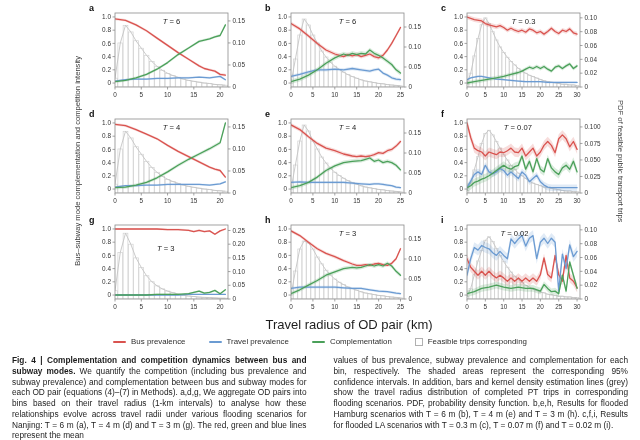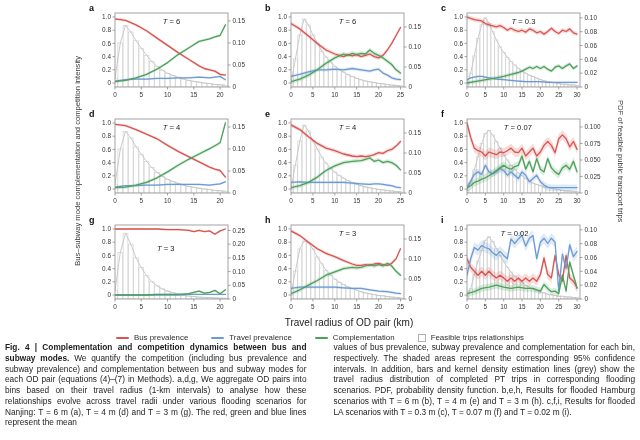--- a/index.html
+++ b/index.html
@@ -4,26 +4,26 @@
 <style>
   html,body{margin:0;padding:0;background:#fff;}
   body{width:640px;height:440px;overflow:hidden;font-family:"Liberation Sans",sans-serif;color:#222;}
   .fig{position:relative;width:640px;height:440px;}
   .chart-zone{display:flex;margin-left:70px;margin-top:2px;}
   .ylabel{width:15px;display:flex;align-items:center;justify-content:center;font-size:7.6px;color:#3c3c3c;}
   .ylabel .vtxt-up{writing-mode:vertical-rl;transform:rotate(180deg);white-space:nowrap;}
   .ylabel .vtxt-dn{writing-mode:vertical-rl;white-space:nowrap;}
   #panel-grid{display:grid;grid-template-columns:repeat(3,176px);grid-auto-rows:106px;}
   .panel{position:relative;}
-  .xlabel{margin-left:70px;width:558px;text-align:center;font-size:10px;color:#1d1d1d;margin-top:-3px;}
+  .xlabel{margin-left:70px;width:558px;text-align:center;font-size:13px;color:#1d1d1d;margin-top:-3px;}
   #legend{display:flex;justify-content:center;gap:23px;margin-top:5px;font-size:7.9px;color:#2e2e2e;align-items:center;}
   .legend-item{display:flex;align-items:center;}
   .swatch-line{display:inline-block;width:13px;height:2px;margin-right:5px;border-radius:1px;}
   .swatch-box{display:inline-block;width:6px;height:6px;border:1px solid #b0b0b0;margin-right:5px;background:#fff;}
-  .caption{display:flex;gap:27px;padding:0 5px;font-size:8.3px;line-height:1.3;color:#1c1c1c;text-align:justify;}
+  .caption{display:flex;gap:27px;padding:0 12px;margin-top:9px;font-size:8.3px;line-height:1.3;color:#1c1c1c;text-align:justify;}
   .cap-col{flex:1;}
   .cap-b{font-weight:700;}
   svg text{font-family:"Liberation Sans",sans-serif;}
 </style>
 </head>
 <body>
 
 <div class="fig">
   <div class="chart-zone">
     <div class="ylabel">
@@ -826,20 +826,20 @@
       <div class="legend-item">
         <span class="swatch-line" style="background: rgb(107, 155, 210);"></span>
         <span>Travel prevalence</span>
       </div>
       <div class="legend-item">
         <span class="swatch-line" style="background: rgb(75, 160, 90);"></span>
         <span>Complementation</span>
       </div>
       <div class="legend-item">
         <span class="swatch-box"></span>
-        <span>Feasible trips relationships</span>
+        <span>Feasible trips corresponding</span>
       </div>
     </div>
   <div class="caption">
     <div class="cap-col"><span class="cap-b">Fig. 4 | Complementation and competition dynamics between bus and subway modes.</span><span> We quantify the competition (including bus prevalence and subway prevalence) and complementation between bus and subway modes for each OD pair (equations (4)–(7) in Methods). a,d,g, We aggregate OD pairs into bins based on their travel radius (1-km intervals) to analyse how these relationships evolve across travel radii under various flooding scenarios for Nanjing: T = 6 m (a), T = 4 m (d) and T = 3 m (g). The red, green and blue lines represent the mean</span></div>
     <div class="cap-col">values of bus prevalence, subway prevalence and complementation for each bin, respectively. The shaded areas represent the corresponding 95% confidence intervals. In addition, bars and kernel density estimation lines (grey) show the travel radius distribution of completed PT trips in corresponding flooding scenarios. PDF, probability density function. b,e,h, Results for flooded Hamburg scenarios with T = 6 m (b), T = 4 m (e) and T = 3 m (h). c,f,i, Results for flooded LA scenarios with T = 0.3 m (c), T = 0.07 m (f) and T = 0.02 m (i).</div>
   </div>
 </div>
 
 </body></html>

